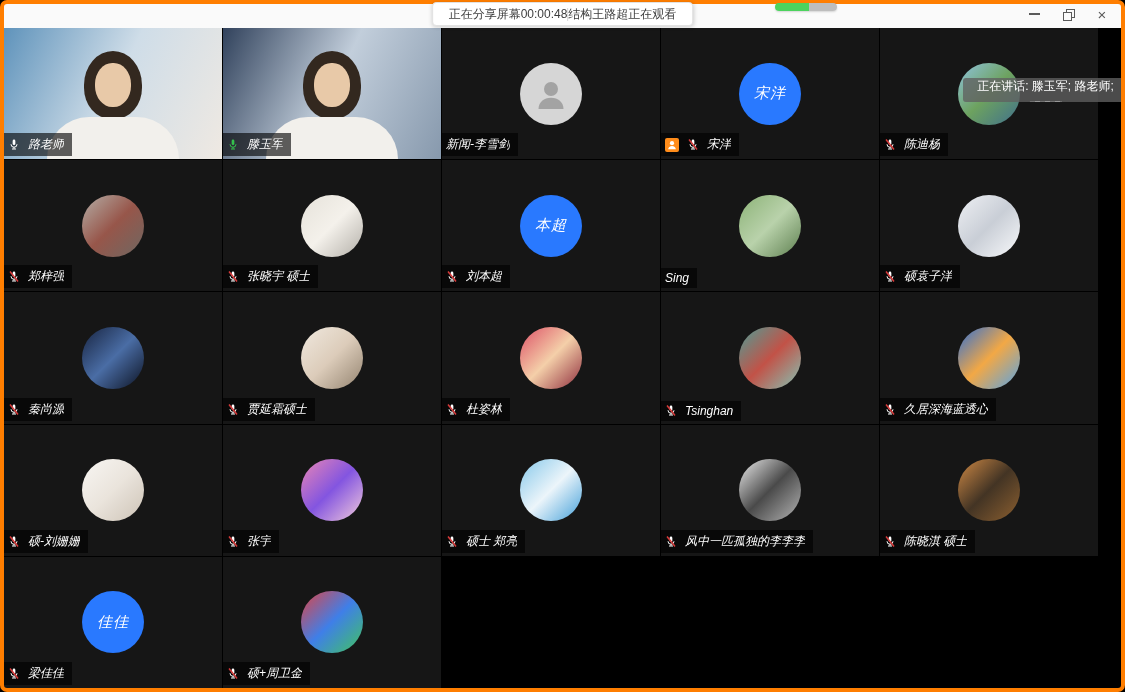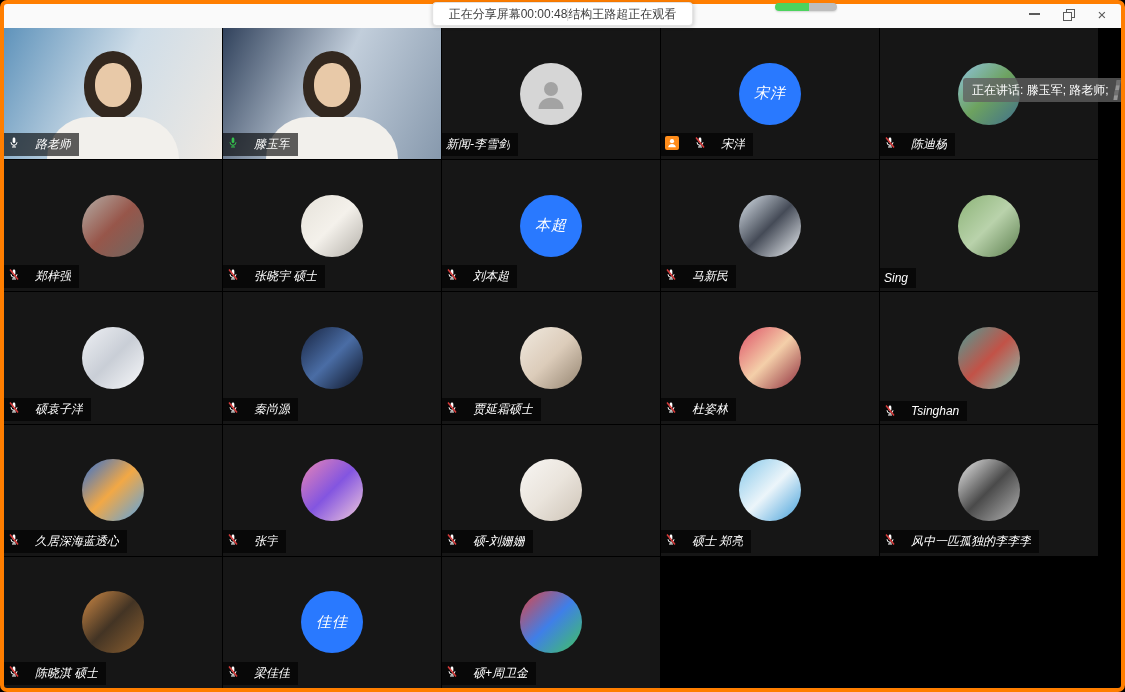--- a/index.html
+++ b/index.html
@@ -69,37 +69,37 @@
   .vperson{position:absolute;inset:0;}
   .vhead{position:absolute;bottom:40px;left:50%;transform:translateX(-50%);
     width:58px;height:68px;border-radius:50% 50% 46% 46%;background:#33281f;}
   .vface{position:absolute;bottom:52px;left:50%;transform:translateX(-50%);
     width:36px;height:44px;border-radius:48%;background:#e8c9a8;}
   .vbody{position:absolute;bottom:0;left:50%;transform:translateX(-50%);
     width:132px;height:42px;border-radius:46px 46px 0 0;background:#f2f0ec;}
 
   
   .label{
-    position:absolute;left:0;bottom:3px;display:flex;align-items:flex-start;gap:15px;
+    position:absolute;left:0;bottom:3px;display:flex;align-items:center;gap:8px;
     background:rgba(0,0,0,.62);padding:3px 8px 3px 4px;max-width:96%;
   }
   .label .nm{color:#fff;font-size:12px;white-space:nowrap;overflow:hidden;text-overflow:ellipsis;}
   .mic{flex:0 0 auto;}
   .mic .slash{display:none;}
   .mic.muted .slash{display:block;}
   .mic.speaking .mic-fill{fill:var(--speaking-green);}
   .mic.speaking .mic-stroke{stroke:var(--speaking-green);}
   .mic.on .mic-fill{fill:#fff;}
   .badge{flex:0 0 auto;}
 
   
   .toast{
     position:absolute;left:963px;top:78px;right:4px;height:24px;z-index:40;
     background:rgba(96,96,96,.78);border-radius:3px 0 0 3px;
-    display:flex;align-items:center;gap:6px;padding:0 2px 0 9px;
+    display:flex;align-items:center;gap:6px;padding:0 2px 0 9px;flex-direction:column;
   }
   .toast .tx{color:#fff;font-size:12px;white-space:nowrap;}
   .mosaic{width:32px;height:20px;opacity:.85;
     background:repeating-conic-gradient(#a2a2a2 0% 25%,#777 0% 50%) 0 0/10px 10px;
     transform:skewX(-10deg);}
 </style>
 </head>
 <body>
 
 <div class="stage">
@@ -289,40 +289,20 @@
           <line class="mic-stroke" x1="8" y1="21" x2="16" y2="21" stroke="#fff" stroke-width="2"></line>
         </g>
         <line class="slash" x1="4" y1="2" x2="20" y2="22" stroke="#d83b3b" stroke-width="3"></line>
       </svg>
       <span class="nm">刘本超</span>
     </div>
   </div>
       <div class="tile">
     <div class="media">
 
-      <div class="avatar" style="background: linear-gradient(135deg, rgb(219, 228, 236), rgb(69, 75, 87), rgb(238, 242, 246));"></div>
-
-    </div>
-    <div class="label">
-
-      <svg class="mic muted" width="12" height="13" viewBox="0 0 24 24">
-        <g>
-          <rect class="mic-fill" x="9.3" y="2.2" width="5.4" height="11" rx="2.7" fill="#fff"></rect>
-          <path class="mic-stroke" d="M6 11.5a6 6 0 0 0 12 0" fill="none" stroke="#fff" stroke-width="2"></path>
-          <line class="mic-stroke" x1="12" y1="17.5" x2="12" y2="20.5" stroke="#fff" stroke-width="2"></line>
-          <line class="mic-stroke" x1="8" y1="21" x2="16" y2="21" stroke="#fff" stroke-width="2"></line>
-        </g>
-        <line class="slash" x1="4" y1="2" x2="20" y2="22" stroke="#d83b3b" stroke-width="3"></line>
-      </svg>
-      <span class="nm">马新民</span>
-    </div>
-  </div>
-      <div class="tile">
-    <div class="media">
-
       <div class="avatar" style="background: linear-gradient(135deg, rgb(140, 179, 119), rgb(185, 210, 171), rgb(93, 127, 79));"></div>
 
     </div>
     <div class="label">
 
       <span class="nm">Sing</span>
     </div>
   </div>
       <div class="tile">
     <div class="media">
@@ -440,55 +420,55 @@
           <line class="mic-stroke" x1="8" y1="21" x2="16" y2="21" stroke="#fff" stroke-width="2"></line>
         </g>
         <line class="slash" x1="4" y1="2" x2="20" y2="22" stroke="#d83b3b" stroke-width="3"></line>
       </svg>
       <span class="nm">久居深海蓝透心</span>
     </div>
   </div>
       <div class="tile">
     <div class="media">
 
+      <div class="avatar" style="background: linear-gradient(135deg, rgb(248, 246, 243), rgb(234, 228, 220), rgb(205, 195, 182));"></div>
+
+    </div>
+    <div class="label">
+
+      <svg class="mic muted" width="12" height="13" viewBox="0 0 24 24">
+        <g>
+          <rect class="mic-fill" x="9.3" y="2.2" width="5.4" height="11" rx="2.7" fill="#fff"></rect>
+          <path class="mic-stroke" d="M6 11.5a6 6 0 0 0 12 0" fill="none" stroke="#fff" stroke-width="2"></path>
+          <line class="mic-stroke" x1="12" y1="17.5" x2="12" y2="20.5" stroke="#fff" stroke-width="2"></line>
+          <line class="mic-stroke" x1="8" y1="21" x2="16" y2="21" stroke="#fff" stroke-width="2"></line>
+        </g>
+        <line class="slash" x1="4" y1="2" x2="20" y2="22" stroke="#d83b3b" stroke-width="3"></line>
+      </svg>
+      <span class="nm">硕-刘姗姗</span>
+    </div>
+  </div>
+      <div class="tile">
+    <div class="media">
+
       <div class="avatar" style="background: linear-gradient(135deg, rgb(234, 134, 181), rgb(131, 85, 224), rgb(243, 203, 219));"></div>
 
     </div>
     <div class="label">
 
       <svg class="mic muted" width="12" height="13" viewBox="0 0 24 24">
         <g>
           <rect class="mic-fill" x="9.3" y="2.2" width="5.4" height="11" rx="2.7" fill="#fff"></rect>
           <path class="mic-stroke" d="M6 11.5a6 6 0 0 0 12 0" fill="none" stroke="#fff" stroke-width="2"></path>
           <line class="mic-stroke" x1="12" y1="17.5" x2="12" y2="20.5" stroke="#fff" stroke-width="2"></line>
           <line class="mic-stroke" x1="8" y1="21" x2="16" y2="21" stroke="#fff" stroke-width="2"></line>
         </g>
         <line class="slash" x1="4" y1="2" x2="20" y2="22" stroke="#d83b3b" stroke-width="3"></line>
       </svg>
       <span class="nm">张宇</span>
-    </div>
-  </div>
-      <div class="tile">
-    <div class="media">
-
-      <div class="avatar" style="background: linear-gradient(135deg, rgb(248, 246, 243), rgb(234, 228, 220), rgb(205, 195, 182));"></div>
-
-    </div>
-    <div class="label">
-
-      <svg class="mic muted" width="12" height="13" viewBox="0 0 24 24">
-        <g>
-          <rect class="mic-fill" x="9.3" y="2.2" width="5.4" height="11" rx="2.7" fill="#fff"></rect>
-          <path class="mic-stroke" d="M6 11.5a6 6 0 0 0 12 0" fill="none" stroke="#fff" stroke-width="2"></path>
-          <line class="mic-stroke" x1="12" y1="17.5" x2="12" y2="20.5" stroke="#fff" stroke-width="2"></line>
-          <line class="mic-stroke" x1="8" y1="21" x2="16" y2="21" stroke="#fff" stroke-width="2"></line>
-        </g>
-        <line class="slash" x1="4" y1="2" x2="20" y2="22" stroke="#d83b3b" stroke-width="3"></line>
-      </svg>
-      <span class="nm">硕-刘姗姗</span>
     </div>
   </div>
       <div class="tile">
     <div class="media">
 
       <div class="avatar" style="background: linear-gradient(135deg, rgb(134, 200, 234), rgb(236, 245, 250), rgb(67, 160, 218));"></div>
 
     </div>
     <div class="label">
 

